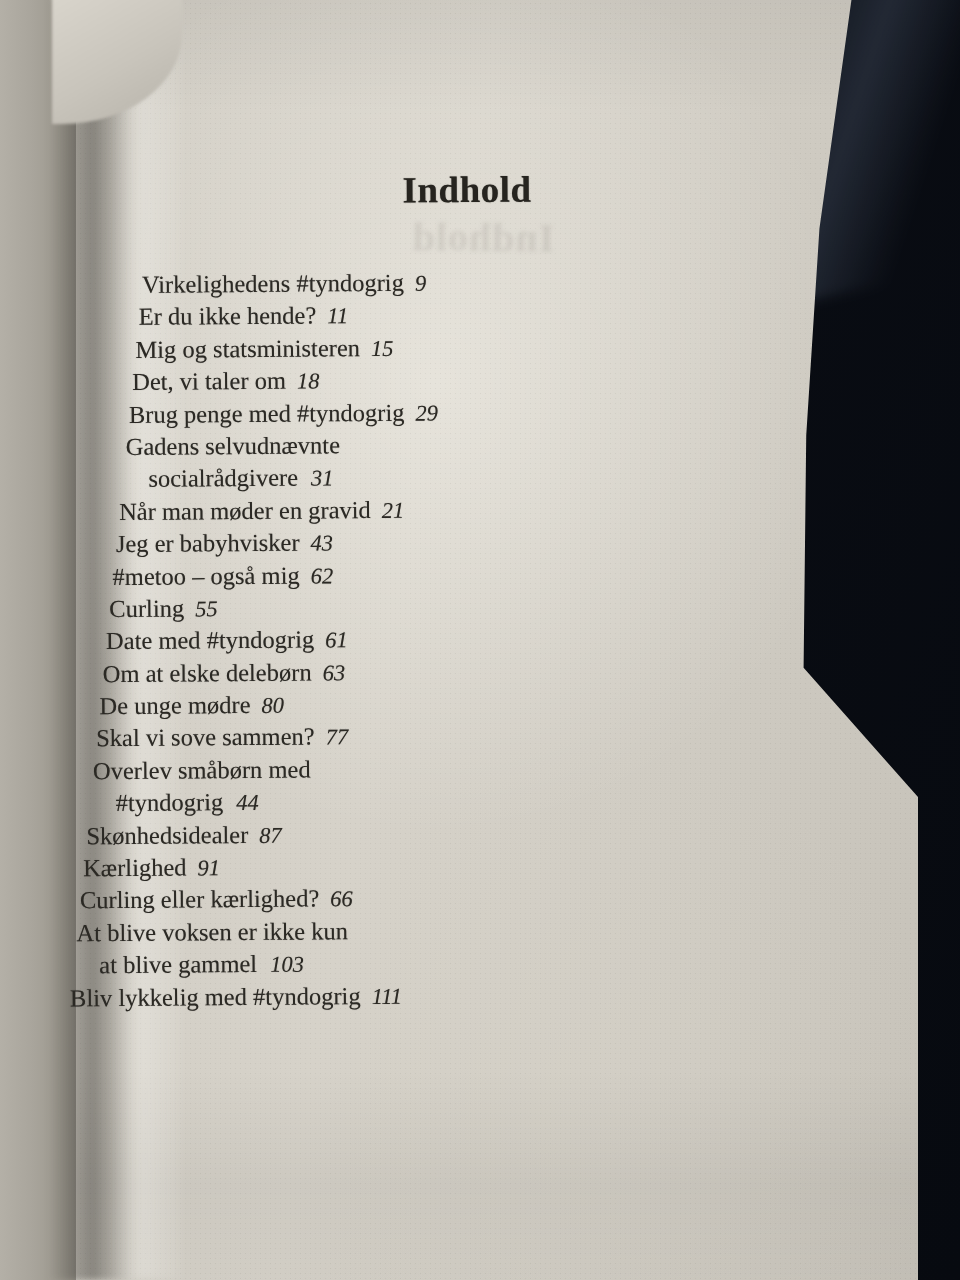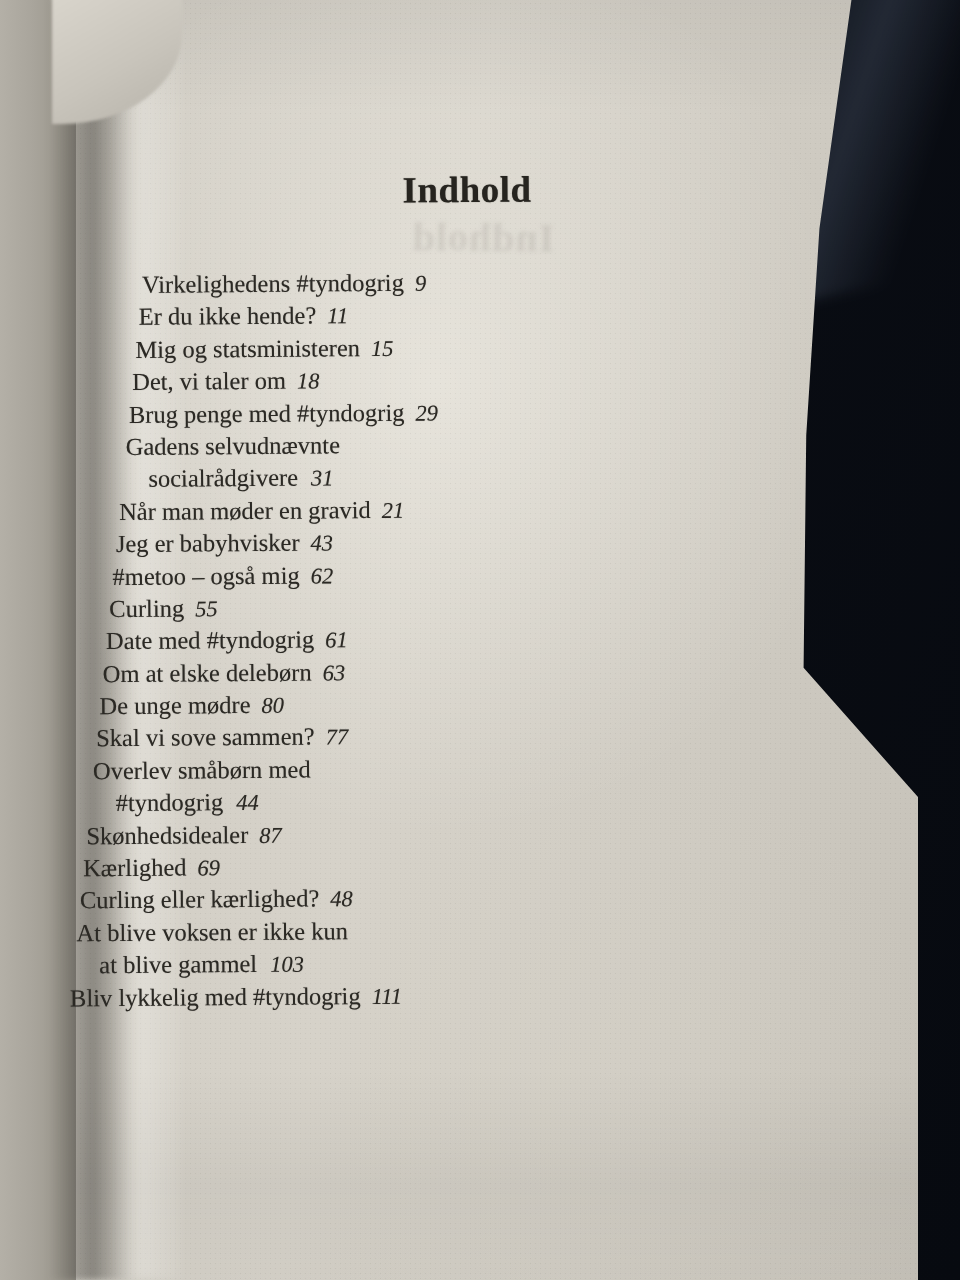--- a/index.html
+++ b/index.html
@@ -236,22 +236,22 @@
         <div class="entry" style="padding-left: 103.818px; transform: rotate(-0.45deg);"><span class="ttl">Jeg er babyhvisker</span><span class="pg">43</span></div>
         <div class="entry" style="padding-left: 100.545px; transform: rotate(-0.45deg);"><span class="ttl">#metoo – også mig</span><span class="pg">62</span></div>
         <div class="entry" style="padding-left: 97.2727px; transform: rotate(-0.45deg);"><span class="ttl">Curling</span><span class="pg">55</span></div>
         <div class="entry" style="padding-left: 94px; transform: rotate(-0.45deg);"><span class="ttl">Date med #tyndogrig</span><span class="pg">61</span></div>
         <div class="entry" style="padding-left: 90.7273px; transform: rotate(-0.45deg);"><span class="ttl">Om at elske delebørn</span><span class="pg">63</span></div>
         <div class="entry" style="padding-left: 87.4545px; transform: rotate(-0.45deg);"><span class="ttl">De unge mødre</span><span class="pg">80</span></div>
         <div class="entry" style="padding-left: 84.1818px; transform: rotate(-0.45deg);"><span class="ttl">Skal vi sove sammen?</span><span class="pg">77</span></div>
         <div class="entry" style="padding-left: 80.9091px; transform: rotate(-0.45deg);"><span class="ttl">Overlev småbørn med</span></div>
         <div class="entry cont" style="padding-left: 103.636px; transform: rotate(-0.45deg);"><span class="ttl">#tyndogrig</span><span class="pg">44</span></div>
         <div class="entry" style="padding-left: 74.3636px; transform: rotate(-0.45deg);"><span class="ttl">Skønhedsidealer</span><span class="pg">87</span></div>
-        <div class="entry" style="padding-left: 71.0909px; transform: rotate(-0.45deg);"><span class="ttl">Kærlighed</span><span class="pg">69</span></div>
-        <div class="entry" style="padding-left: 67.8182px; transform: rotate(-0.45deg);"><span class="ttl">Curling eller kærlighed?</span><span class="pg">48</span></div>
+        <div class="entry" style="padding-left: 71.0909px; transform: rotate(-0.45deg);"><span class="ttl">Kærlighed</span><span class="pg">91</span></div>
+        <div class="entry" style="padding-left: 67.8182px; transform: rotate(-0.45deg);"><span class="ttl">Curling eller kærlighed?</span><span class="pg">66</span></div>
         <div class="entry" style="padding-left: 64.5455px; transform: rotate(-0.45deg);"><span class="ttl">At blive voksen er ikke kun</span></div>
         <div class="entry cont" style="padding-left: 87.2727px; transform: rotate(-0.45deg);"><span class="ttl">at blive gammel</span><span class="pg">103</span></div>
         <div class="entry" style="padding-left: 58px; transform: rotate(-0.45deg);"><span class="ttl">Bliv lykkelig med #tyndogrig</span><span class="pg">111</span></div>
       </div>
 
     <div class="col col-right" id="col-right">
         <div class="entry" style="padding-left: 492px; transform: rotate(-0.3deg);"></div>
         <div class="entry" style="padding-left: 492.091px; transform: rotate(-0.3deg);"></div>
         <div class="entry" style="padding-left: 492.182px; transform: rotate(-0.3deg);"></div>
         <div class="entry" style="padding-left: 492.273px; transform: rotate(-0.3deg);"></div>

